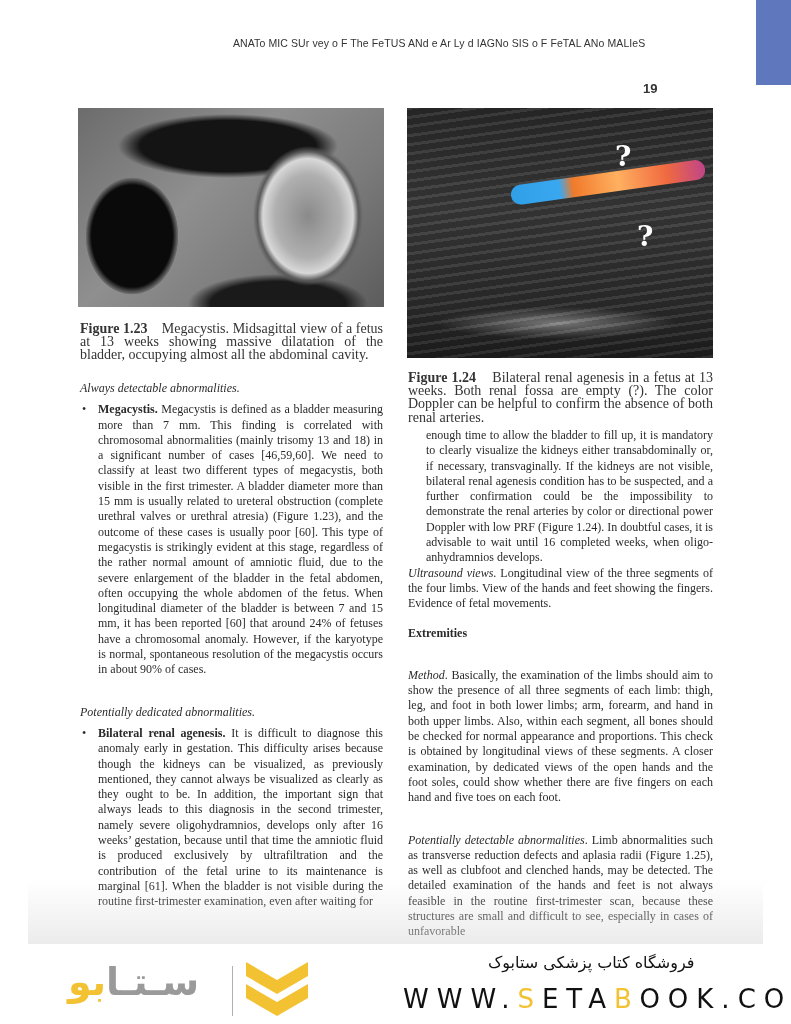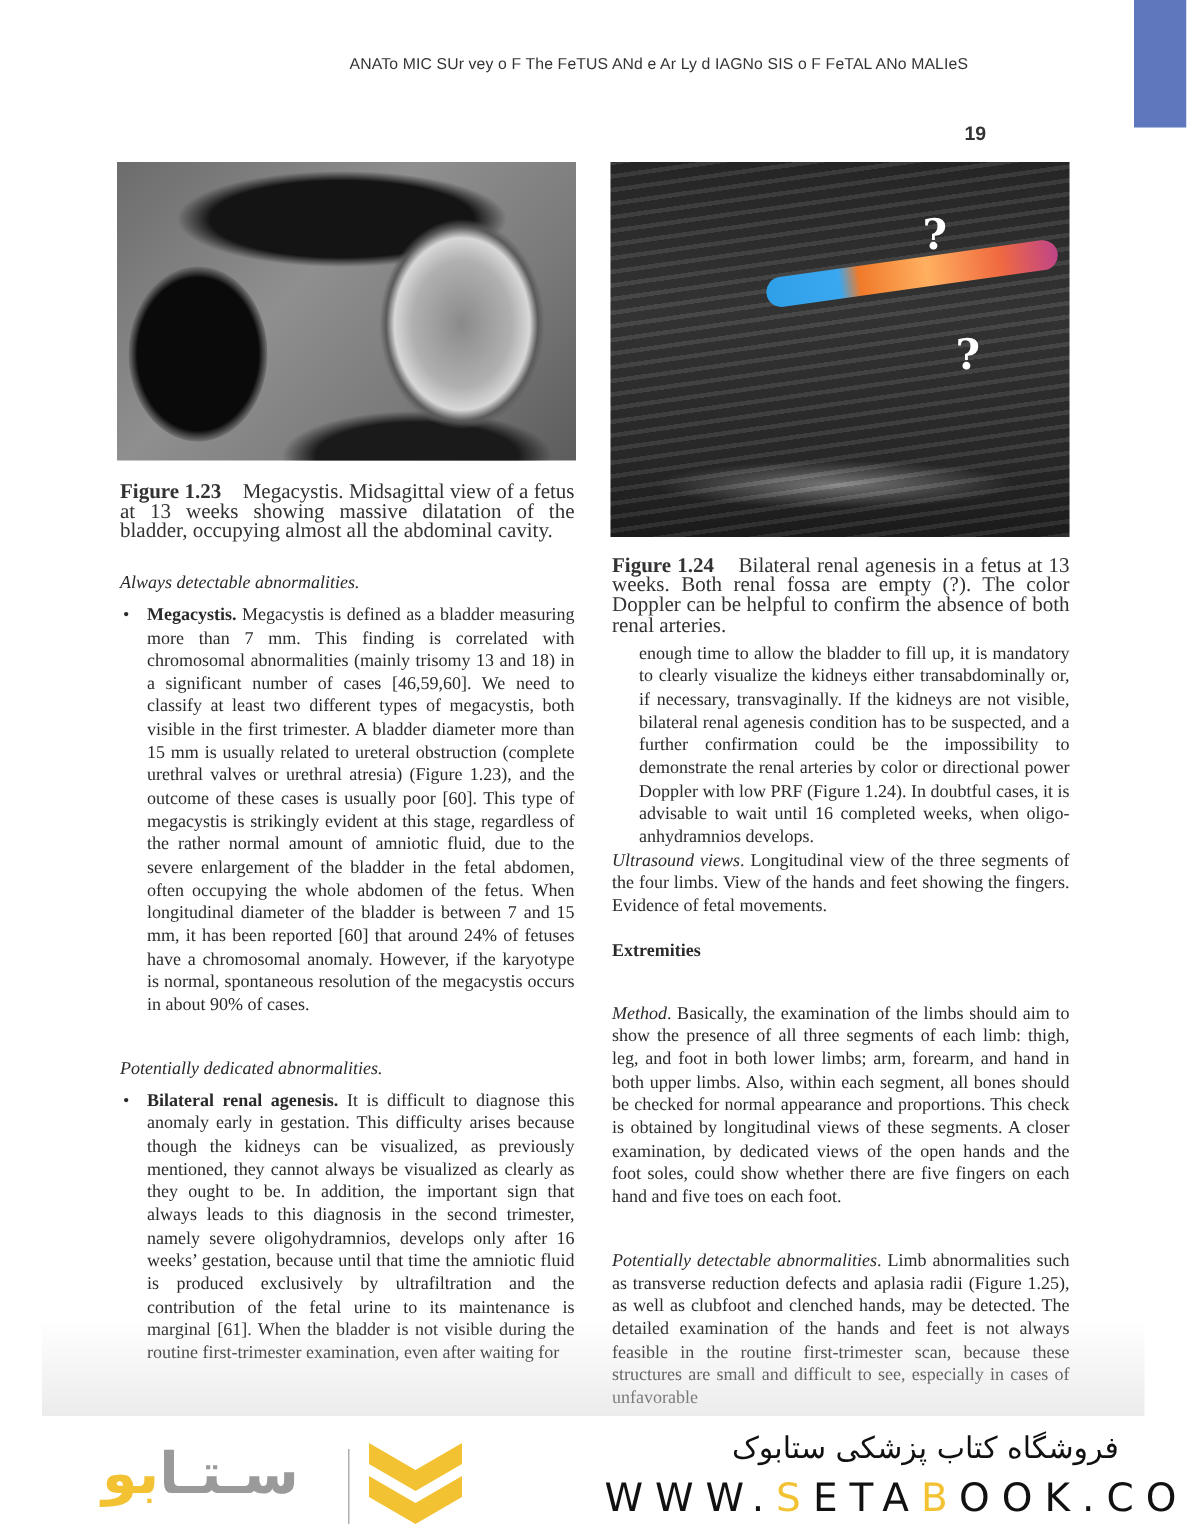--- a/index.html
+++ b/index.html
@@ -42,21 +42,21 @@
   .heading{font-weight:bold;}
   .fade{position:absolute;left:28px;top:880px;width:735px;height:64px;
         background:linear-gradient(180deg,rgba(225,225,225,0) 0,rgba(220,220,220,0.55) 100%);pointer-events:none;}
   .footer{position:absolute;left:0;top:944px;width:791px;height:80px;background:#fff;}
   .logo-text{position:absolute;left:68px;top:960px;font-family:"DejaVu Sans",sans-serif;font-size:38px;
         font-weight:bold;color:#9a9a9a;letter-spacing:-1px;}
   .logo-text .y{color:#f3c233;}
   .logo-sub{position:absolute;left:92px;top:1052px;font-family:"DejaVu Sans",sans-serif;font-size:12px;color:#9a9a9a;}
   .logo-sep{position:absolute;left:232px;top:966px;width:1px;height:50px;background:#b0b0b0;}
   .chevrons{position:absolute;left:246px;top:962px;width:62px;height:56px;}
-  .shop-fa{position:absolute;left:488px;top:953px;font-family:"DejaVu Sans",sans-serif;font-size:20px;color:#111;direction:rtl;}
+  .shop-fa{position:absolute;left:488px;top:953px;font-family:"DejaVu Sans",sans-serif;font-size:16px;color:#111;direction:rtl;}
   .shop-url{position:absolute;left:403px;top:984px;font-family:"DejaVu Sans",sans-serif;font-size:26px;
         letter-spacing:8px;color:#111;white-space:nowrap;}
   .shop-url .y{color:#f3c233;}
 </style>
 </head>
 <body>
 
 <div class="tab"></div>
 <div class="running-head">ANATo MIC SUr vey o F The FeTUS ANd e Ar Ly d IAGNo SIS o F FeTAL ANo MALIeS</div>
 <div class="page-num">19</div>

